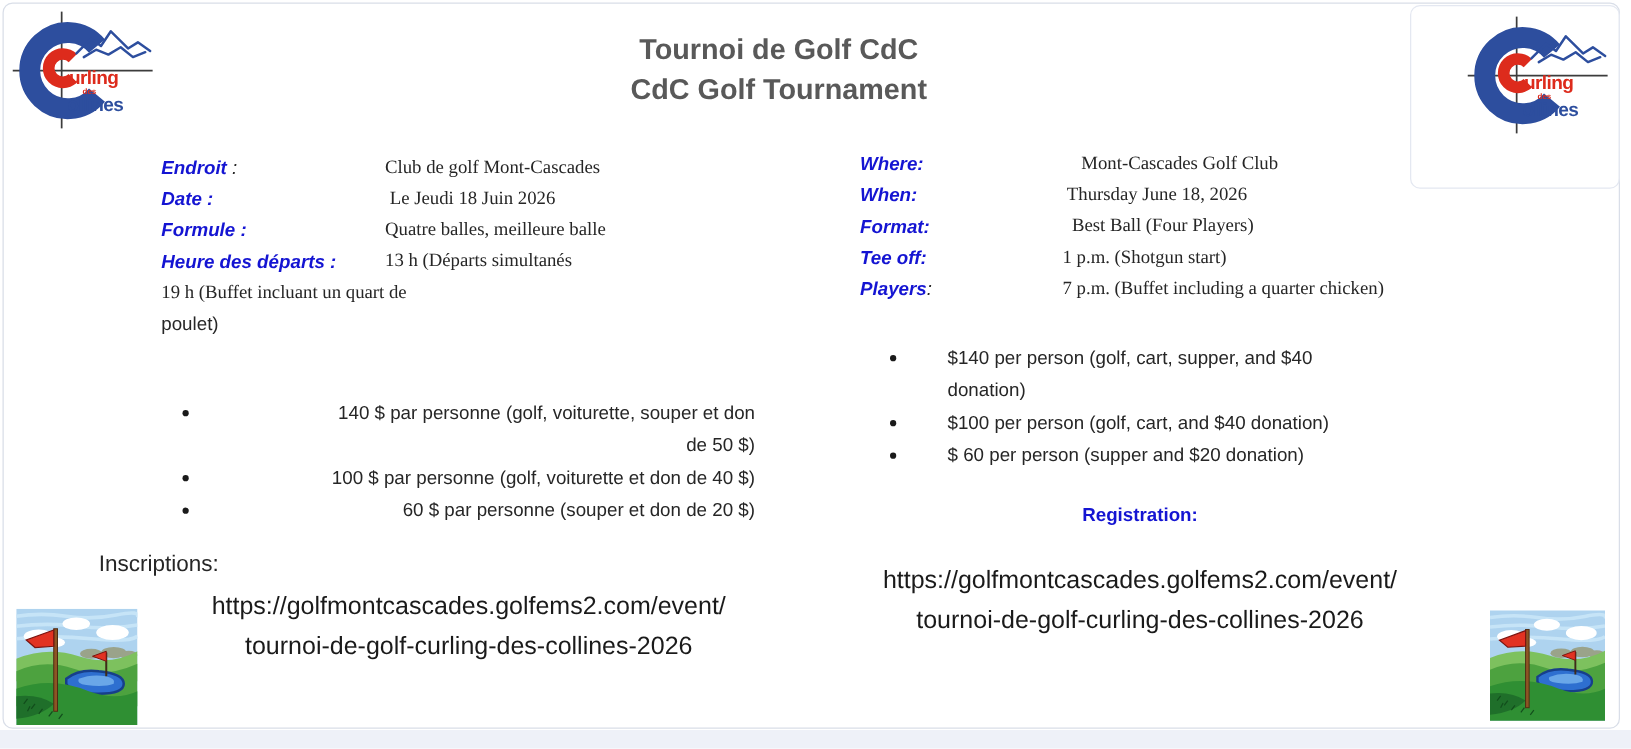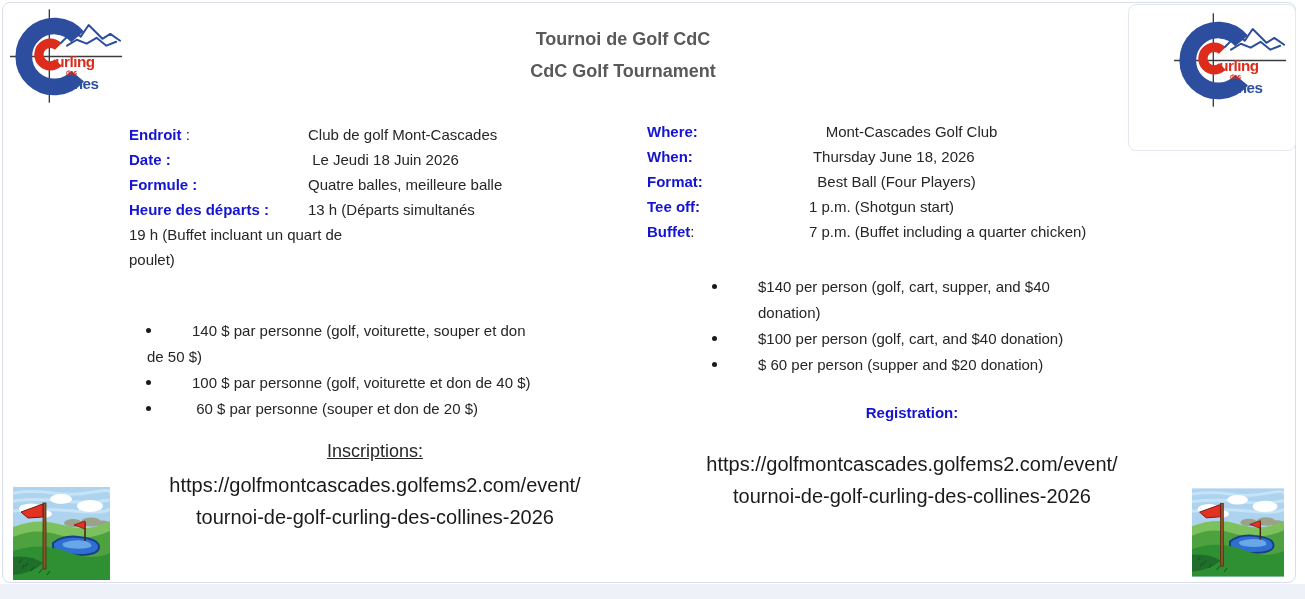--- a/index.html
+++ b/index.html
@@ -8,53 +8,53 @@
   .canvas { position:absolute; left:0; top:0; width:1305px; height:599px; }
 
   .card { position:absolute; left:2px; top:2px; width:1294px; height:581px;
           background:#ffffff; border:1px solid #d9dee8; border-radius:8px; }
   .bottom-strip { position:absolute; left:0; top:584px; width:1305px; height:15px;
           background:#eef1f8; }
   .logo-frame { position:absolute; left:1128px; top:4px; width:168px; height:147px;
           border:1px solid #e4e8f1; border-radius:8px; }
 
   .title { position:absolute; left:0; top:23px; width:1246px; text-align:center;
-           font-size:18px; font-weight:bold; line-height:32px; color:#595959; }
+           font-size:23px; font-weight:bold; line-height:32px; color:#595959; }
 
   .logo { position:absolute; }
   .logo-left { left:10px; top:9px; }
   .logo-right { left:1174px; top:13px; }
 
   .details { position:absolute; font-size:15px; line-height:25px; }
   .details-fr { left:129px; top:122px; width:500px; }
-  .details-en { left:647px; top:119px; width:545px; }
+  .details-en { left:688px; top:119px; width:545px; }
   .drow { display:grid; }
   .details-fr .drow { grid-template-columns:179px 1fr; }
   .details-en .drow { grid-template-columns:162px 1fr; }
-  .dlabel { font-weight:bold; color:#1414d2; white-space:pre; }
+  .dlabel { font-weight:bold; color:#1414d2; white-space:pre;font-style:italic; }
   .lsep { font-weight:normal; color:#262626; }
-  .dval { white-space:pre; color:#262626; }
+  .dval { white-space:pre; color:#262626;font-family:Liberation Serif, serif; }
   .doverflow { white-space:pre; color:#262626; }
 
   .bullets { position:absolute; font-size:15px; line-height:26px; }
   .bullets-fr { left:129px; top:318px; width:475px; }
   .bullets-en { left:700px; top:274px; width:525px; }
   .bli { position:relative; }
   .bdot { position:absolute; top:10px; width:5px; height:5px; border-radius:50%;
           background:#1a1a1a; }
   .bullets-fr .bdot { left:17px; }
   .bullets-en .bdot { left:12px; }
   .blines { }
-  .bullets-fr .blines { margin-left:18px; }
+  .bullets-fr .blines { margin-left:18px;text-align:right; }
   .bullets-en .blines { margin-left:58px; }
   .bl { white-space:pre; }
   .bullets-fr .bl.first { padding-left:45px; }
 
-  .reg-heading-fr { position:absolute; left:95px; top:438px; width:560px; text-align:center;
-          font-size:18px; line-height:26px; color:#262626;text-decoration:underline; }
+  .reg-heading-fr { position:absolute; left:79px; top:438px; width:560px; text-align:left;
+          font-size:18px; line-height:26px; color:#262626; }
   .urls-fr { position:absolute; left:95px; top:469px; width:560px; text-align:center;
           font-size:20px; line-height:32px; color:#1a1a1a; }
   .reg-heading-en { position:absolute; left:632px; top:400px; width:560px; text-align:center;
           font-size:15px; line-height:26px; font-weight:bold; color:#1414d2; }
   .urls-en { position:absolute; left:632px; top:448px; width:560px; text-align:center;
           font-size:20px; line-height:32px; color:#1a1a1a; }
   .url-line { white-space:pre; }
 
   .golf { position:absolute; }
   .golf-left { left:13px; top:487px; }
@@ -139,21 +139,21 @@
     </div>
     <div class="drow">
       <span class="dlabel"><span>Format:</span><span class="lsep"></span></span>
       <span class="dval">  Best Ball (Four Players)</span>
     </div>
     <div class="drow">
       <span class="dlabel"><span>Tee off:</span><span class="lsep"></span></span>
       <span class="dval">1 p.m. (Shotgun start)</span>
     </div>
     <div class="drow">
-      <span class="dlabel"><span>Buffet</span><span class="lsep">:</span></span>
+      <span class="dlabel"><span>Players</span><span class="lsep">:</span></span>
       <span class="dval">7 p.m. (Buffet including a quarter chicken)</span>
     </div>
   </div>
 
   <div class="bullets bullets-fr">
     <div class="bli">
       <span class="bdot"></span>
       <div class="blines">
         <div class="bl first">140 $ par personne (golf, voiturette, souper et don</div>
         <div class="bl">de 50 $)</div>

